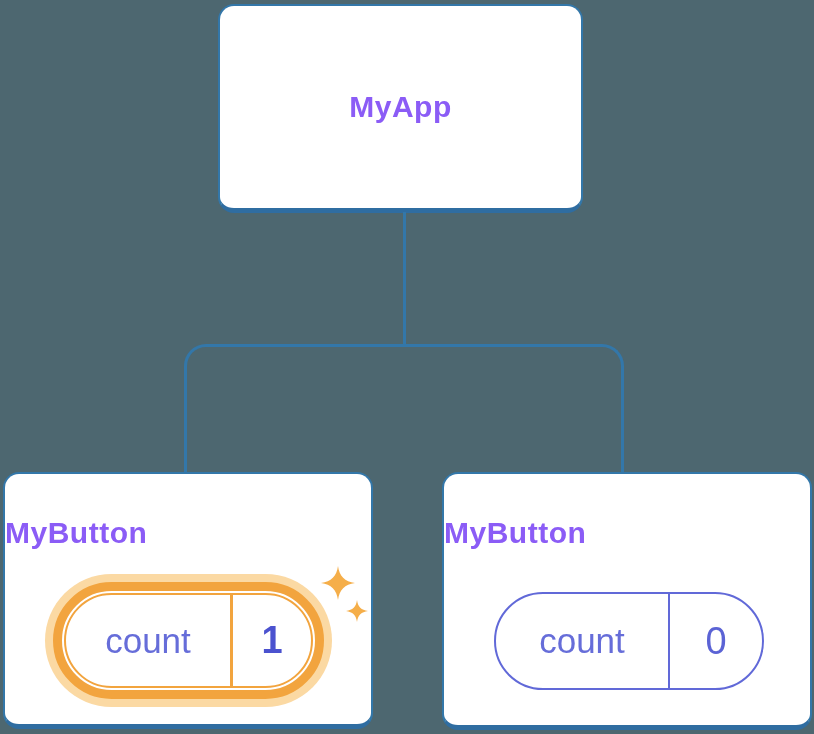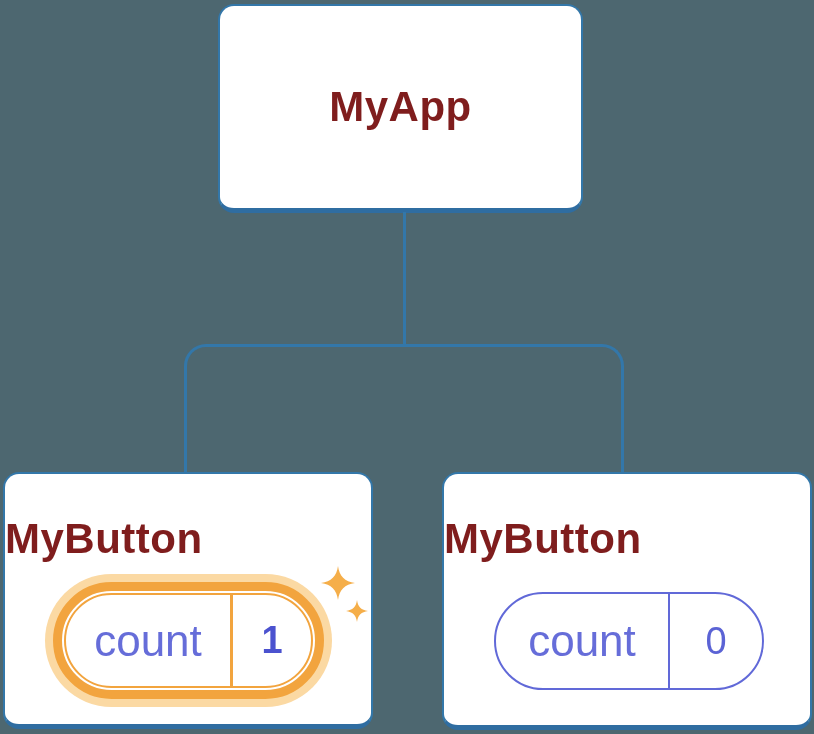--- a/index.html
+++ b/index.html
@@ -18,22 +18,22 @@
     border-bottom: 5px solid #2f6da1;
     border-radius: 16px;
     box-sizing: border-box;
   }
   .card-root { left: 218px; top: 4px; width: 365px; height: 209px;
     display: flex; align-items: center; justify-content: center; }
   .card-child-left  { left: 3px;   top: 472px; width: 370px; height: 257px; }
   .card-child-right { left: 442px; top: 472px; width: 370px; height: 258px; }
 
   .node-label {
-    color: #7f1d1d;
-    font-size: 42px;
+    color: #8b5cf6;
+    font-size: 30px;
     font-weight: 700;
     letter-spacing: 0.5px;
     line-height: 1;
   }
   .child-label {
     position: absolute;
     left: 0; right: 0; top: 44px;
     text-align: left;
   }
 
@@ -85,21 +85,21 @@
     border-radius: 999px;
     display: flex;
     align-items: stretch;
     overflow: hidden;
   }
   .pill-cell {
     display: flex;
     align-items: center;
     justify-content: center;
     color: #666dd9;
-    font-size: 44px;
+    font-size: 35px;
   }
   .cell-key { flex: 1; }
   .cell-value { width: 78px; border-left: 3px solid #f2a43e; font-weight: 700; color: #4b52cf; font-size: 38px; }
   .pill-plain .cell-value { width: 92px; border-left: 2px solid #6169d8; font-weight: 400; color: #5b63d5; }
 
   .sparkles {
     position: absolute;
     left: 310px; top: 90px;
     width: 60px; height: 66px;
   }

